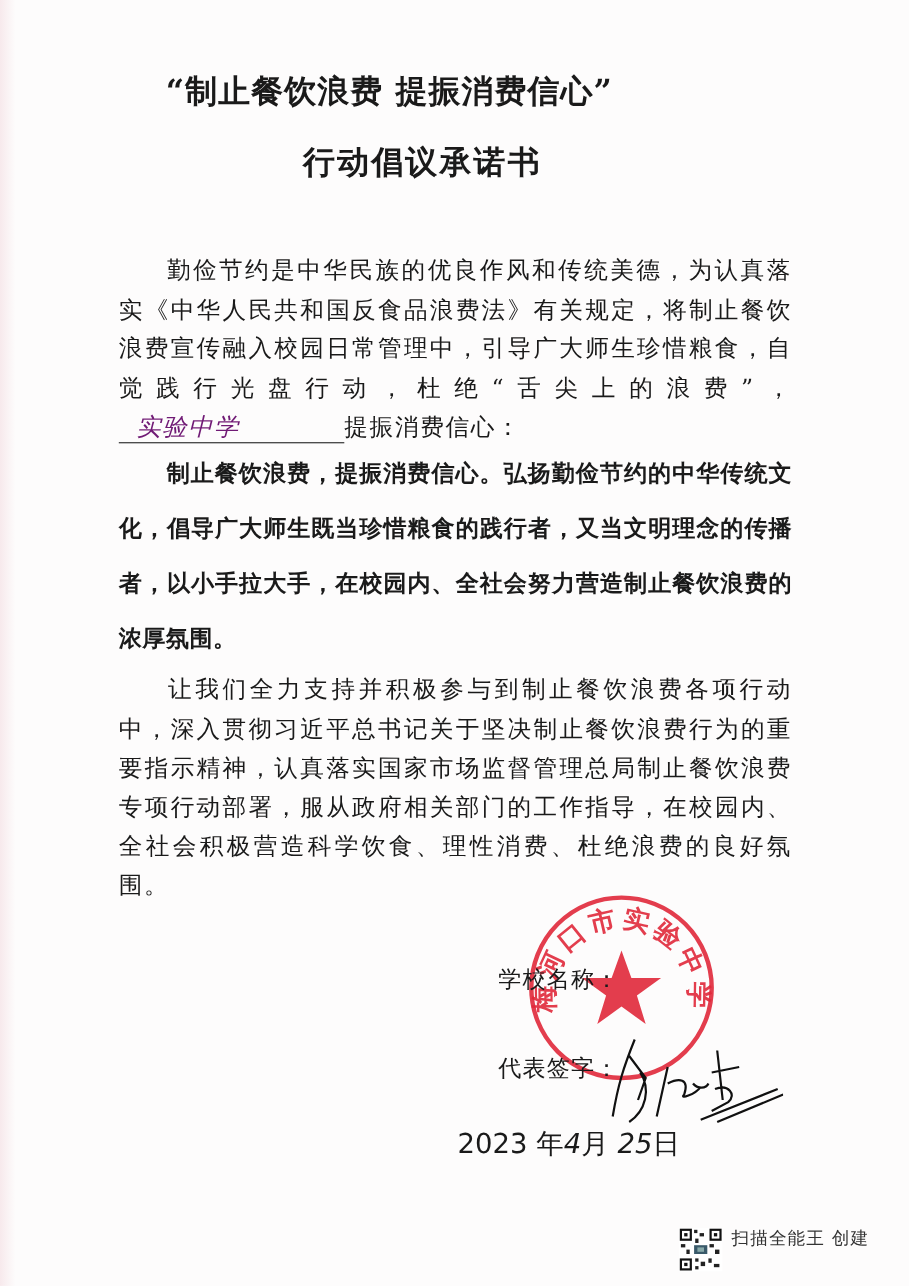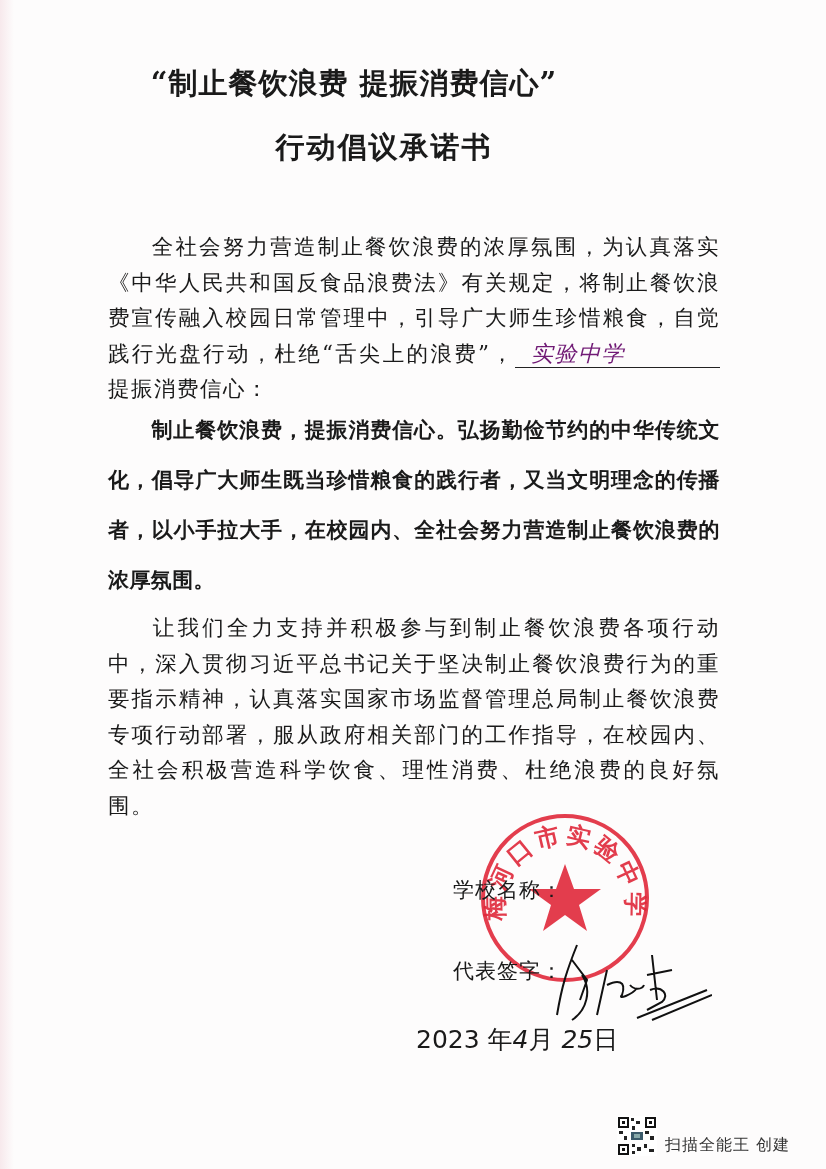--- a/index.html
+++ b/index.html
@@ -50,34 +50,34 @@
     }
     .school-label { left: 453px; top: 876px; }
     .sign-label { left: 453px; top: 957px; }
     .signature { position: absolute; left: 552px; top: 940px; width: 160px; height: 85px; z-index: 3; }
     .date {
       position: absolute; left: 416px; top: 1023px; font-size: 25px;
       font-family: "DejaVu Sans", sans-serif;
     }
     .date .hand { font-style: italic; }
     .watermark {
-      position: absolute; left: 617px; top: 1116px; display: flex; align-items: flex-end; gap: 8px;
+      position: absolute; left: 617px; top: 1116px; display: flex; align-items: flex-start; gap: 8px;
     }
     .qr { width: 40px; height: 40px; }
     .wm-text { font-family: "DejaVu Sans", sans-serif; font-size: 16px; color: #333; letter-spacing: 1px; }
   </style>
 </head>
 <body>
 
 <div class="page-edge"></div>
 
 <div class="title-1">“制止餐饮浪费  提振消费信心”</div>
 <div class="title-2">行动倡议承诺书</div>
 
-<div class="para p1"><span class="indent"></span><span>全社会努力营造制止餐饮浪费的浓厚氛围，为认真落实《中华人民共和国反食品浪费法》有关规定，将制止餐饮浪费宣传融入校园日常管理中，引导广大师生珍惜粮食，自觉践行光盘行动，杜绝“舌尖上的浪费”，</span><span class="fill-blank">实验中学</span><span>提振消费信心：</span></div>
+<div class="para p1"><span class="indent"></span><span>勤俭节约是中华民族的优良作风和传统美德，为认真落实《中华人民共和国反食品浪费法》有关规定，将制止餐饮浪费宣传融入校园日常管理中，引导广大师生珍惜粮食，自觉践行光盘行动，杜绝“舌尖上的浪费”，</span><span class="fill-blank">实验中学</span><span>提振消费信心：</span></div>
 
 <div class="para p2"><span class="indent"></span><span>制止餐饮浪费，提振消费信心。弘扬勤俭节约的中华传统文化，倡导广大师生既当珍惜粮食的践行者，又当文明理念的传播者，以小手拉大手，在校园内、全社会努力营造制止餐饮浪费的浓厚氛围。</span></div>
 
 <div class="para p3"><span class="indent"></span><span>让我们全力支持并积极参与到制止餐饮浪费各项行动中，深入贯彻习近平总书记关于坚决制止餐饮浪费行为的重要指示精神，认真落实国家市场监督管理总局制止餐饮浪费专项行动部署，服从政府相关部门的工作指导，在校园内、全社会积极营造科学饮食、理性消费、杜绝浪费的良好氛围。</span></div>
 
 <svg class="stamp" viewBox="0 0 172 172">
   <defs>
     <path id="stampArc" d="M 30,120 A 62,62 0 1,1 142,120"></path>
   </defs>
   <circle cx="86" cy="86" r="82" fill="none" stroke="#e0283a" stroke-width="4" opacity="0.9"></circle>

